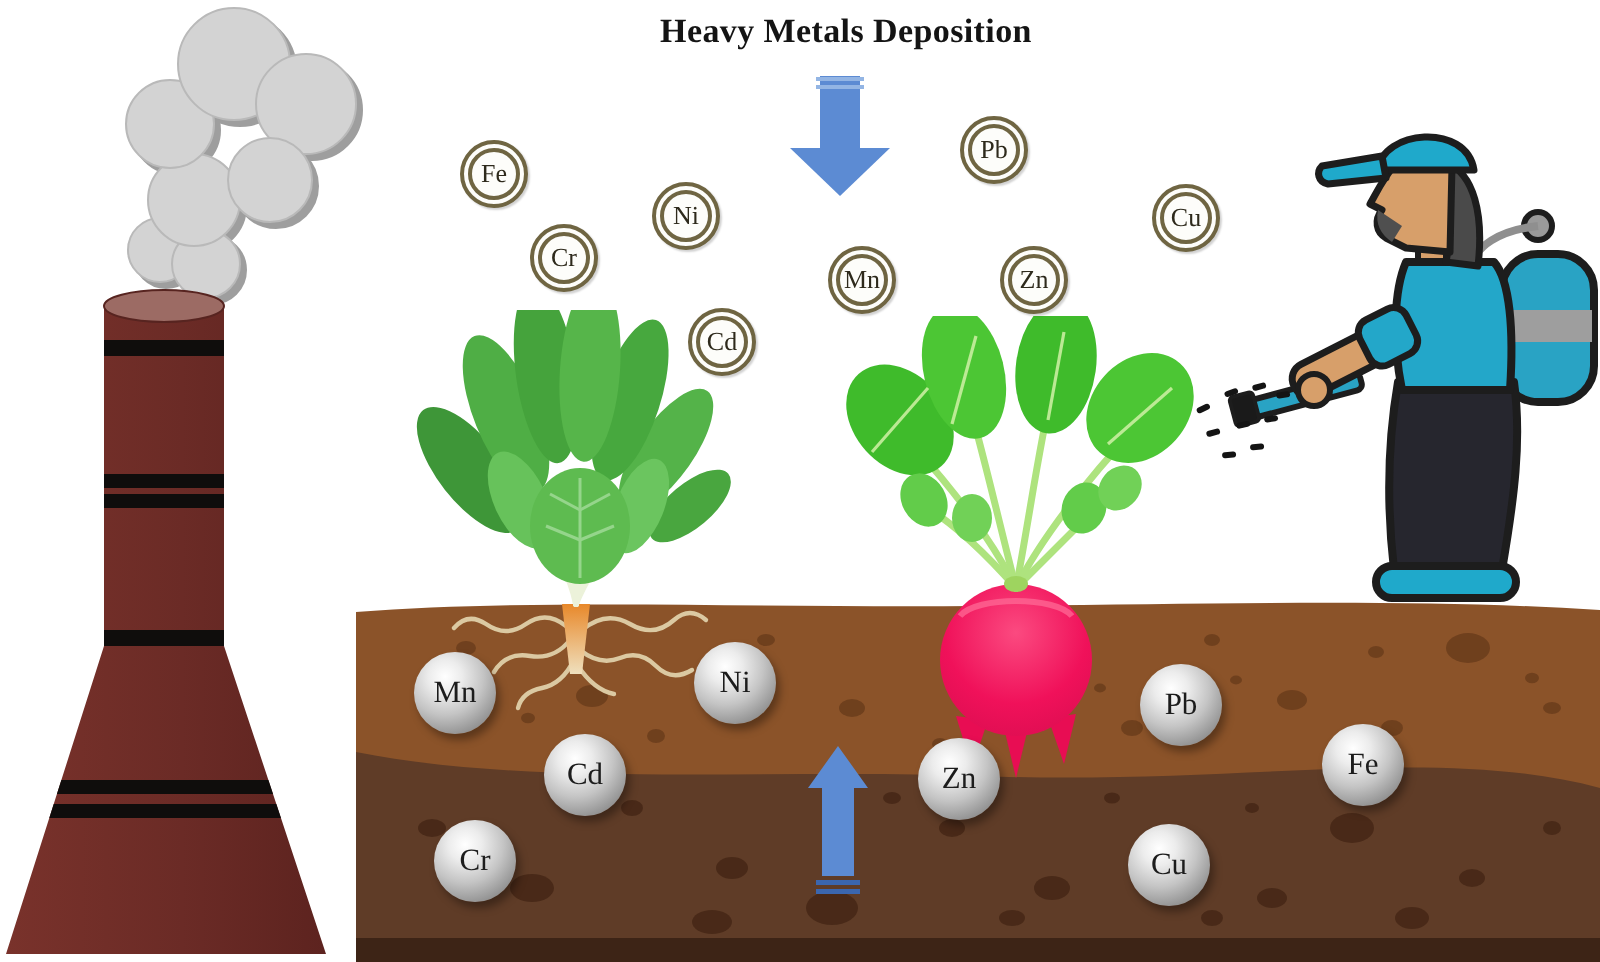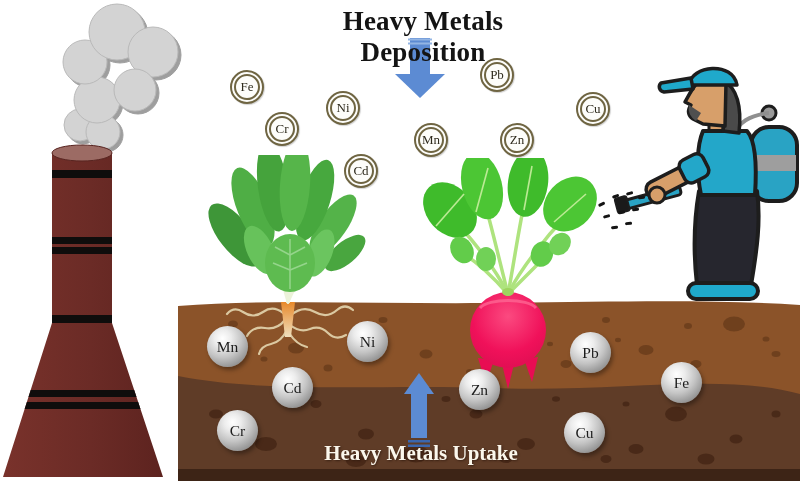--- a/index.html
+++ b/index.html
@@ -1,20 +1,20 @@
 <!DOCTYPE html>
 <html><head>
 <meta charset="utf-8">
 <style>
   html,body{margin:0;padding:0;background:#fff;}
   .canvas{position:relative;width:800px;height:481px;background:#ffffff;overflow:hidden;
           font-family:"Liberation Serif", serif;}
   .abs{position:absolute;}
   .title{position:absolute;left:293px;top:6px;width:260px;text-align:center;
-         font-size:27px;font-weight:700;color:#141414;z-index:7;letter-spacing:.2px;}
+         font-size:17px;font-weight:700;color:#141414;z-index:7;letter-spacing:.2px;}
   .uptake{position:absolute;left:290px;top:441px;width:262px;text-align:center;
           font-size:21px;font-weight:700;color:#FBF7EC;z-index:7;
           text-shadow:1px 1px 2px rgba(40,20,10,.65);}
   .air-metal{position:absolute;width:22px;height:22px;border:6px double #6F6542;border-radius:50%;
              background:#FDFDFA;display:flex;align-items:center;justify-content:center;
              font-size:13px;color:#2E2A1C;z-index:5;box-shadow:1px 1px 1px rgba(0,0,0,.18);}
   .soil-metal{position:absolute;width:41px;height:41px;border-radius:50%;
               background:radial-gradient(circle at 38% 30%, #ffffff 0%, #ececec 22%, #c4c4c4 50%, #8a8a8a 82%, #aeaeae 100%);
               display:flex;align-items:center;justify-content:center;
               font-size:15.5px;color:#1c1c1c;z-index:6;box-shadow:2px 3px 4px rgba(0,0,0,.35);}
@@ -292,15 +292,14 @@
       <span>Cu</span>
     </div>
 
   <svg class="abs z6" style="left:404px;top:373px" width="30" height="76" viewBox="0 0 30 76">
     <polygon points="15,0 0,21 30,21" fill="#5C8BD3"></polygon>
     <rect x="7" y="21" width="16" height="44" fill="#5C8BD3"></rect>
     <rect x="4" y="67" width="22" height="2.5" fill="#3B66AE"></rect>
     <rect x="4" y="71.5" width="22" height="2.5" fill="#3B66AE"></rect>
   </svg>
 
-  <div class="uptake">Heavy Metals Uptake</div>
 
 </div>
 
 </body></html>

